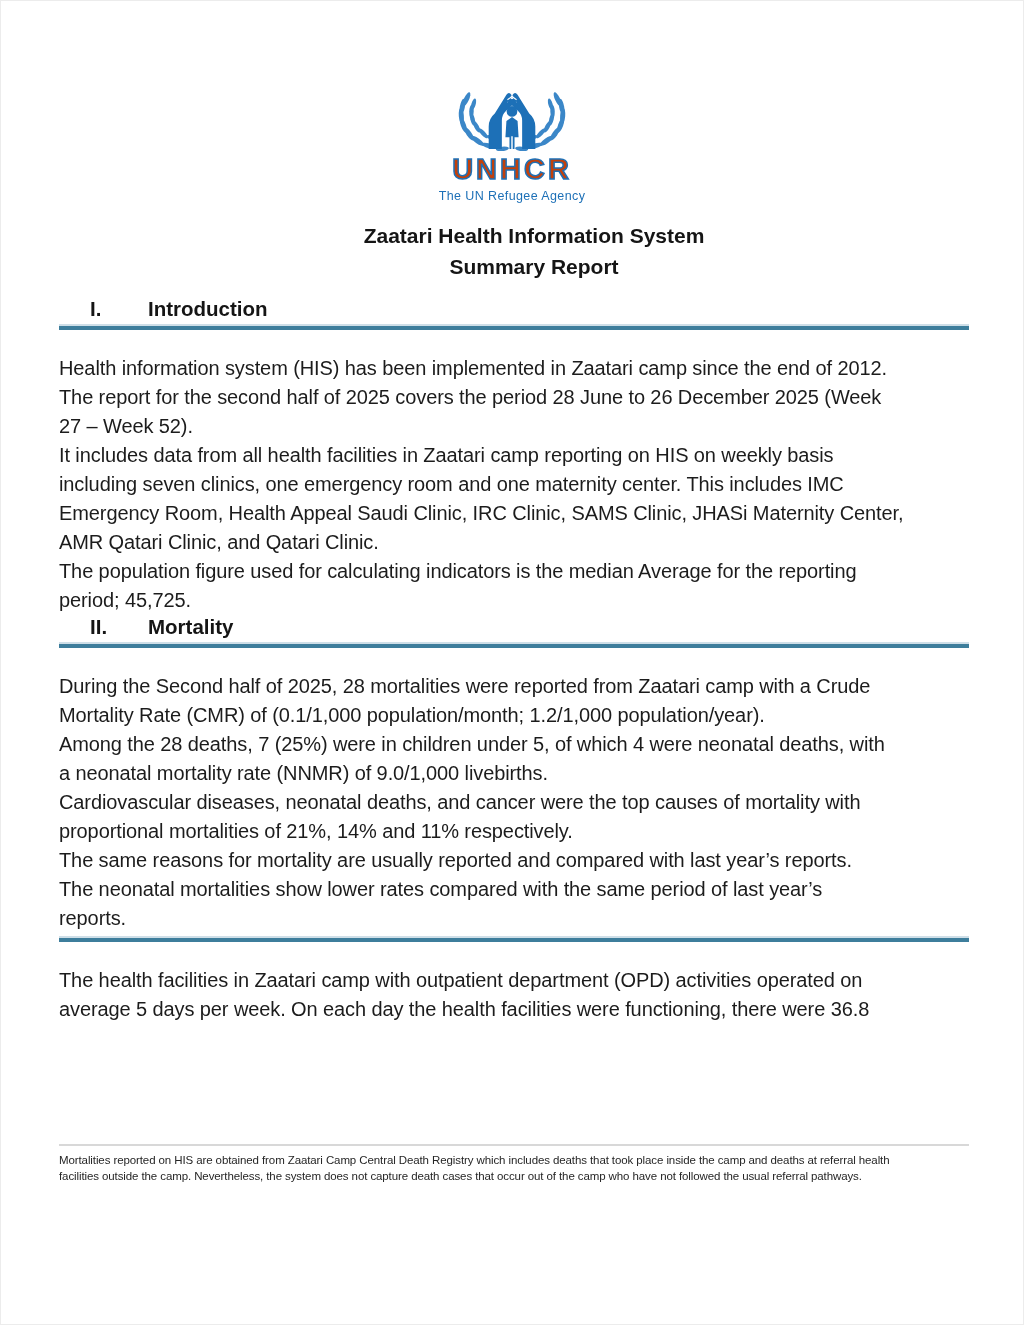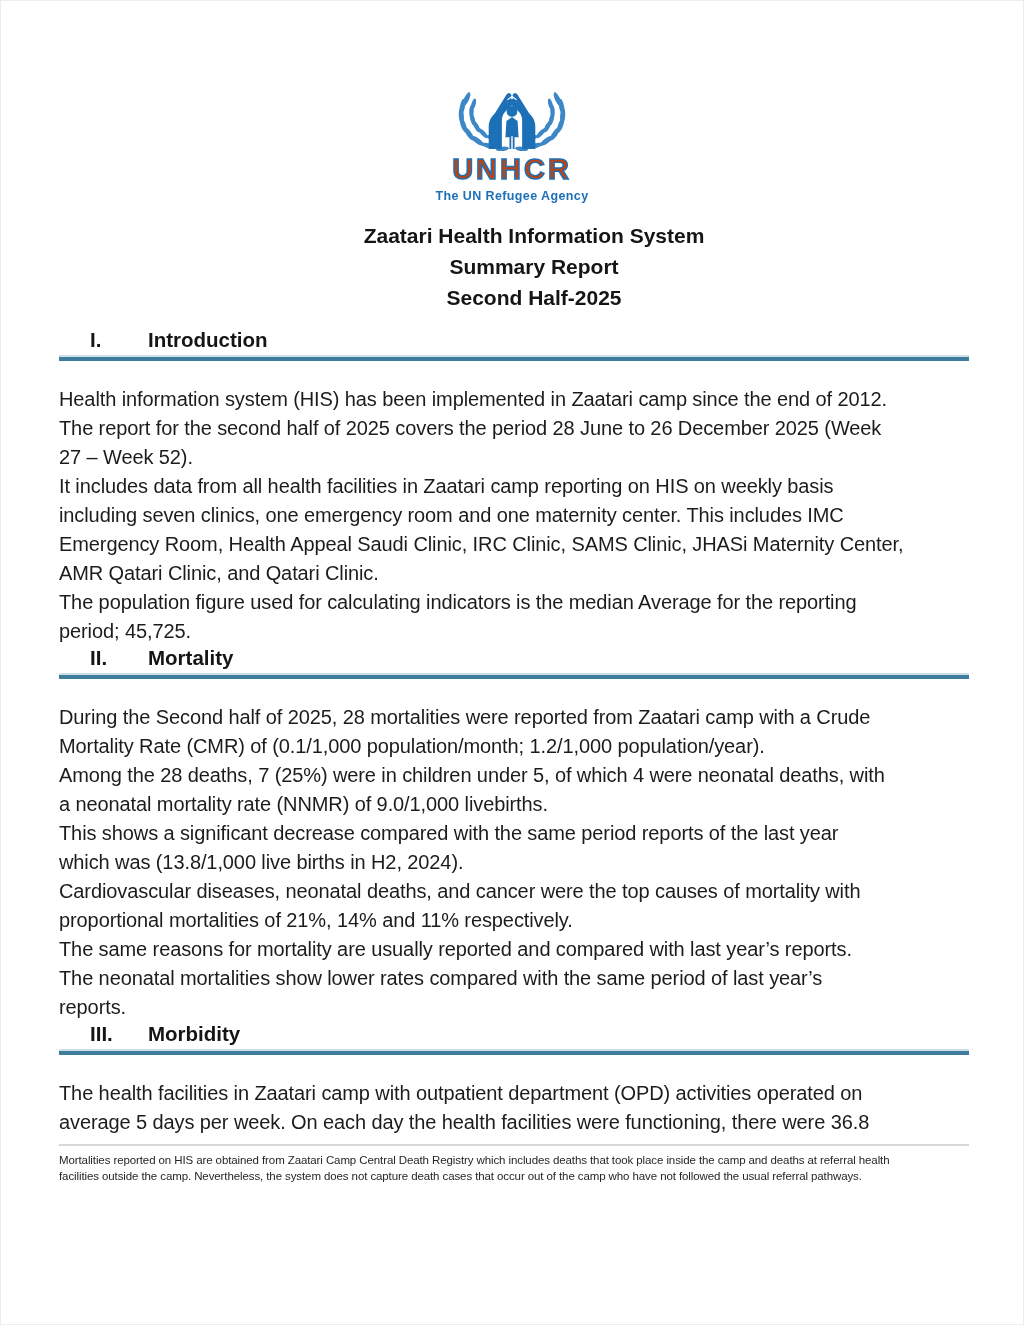--- a/index.html
+++ b/index.html
@@ -16,21 +16,21 @@
   
   .logo-block{margin-top:84px;text-align:center;}
   .logo-emblem{display:block;margin:0 auto;}
   .wordmark{
     font-size:29px;font-weight:700;line-height:40px;
     color:#c2410c;letter-spacing:3px;
     -webkit-text-stroke:1.5px #1d70b7;
     margin-top:-2px;
   }
   .tagline{
-    font-size:12.5px;font-weight:700;color:#1d70b7;
+    font-size:12.5px;font-weight:400;color:#1d70b7;
     letter-spacing:0.4px;margin-top:0px;line-height:14px;
   }
 
   
   .title-block{margin-top:17px;text-align:center;}
   .title-line{font-size:21px;font-weight:700;line-height:31px;color:#151515;padding-left:44px;}
 
   
   .content{margin:0 55px 0 59px;}
   .section-heading{}
@@ -97,21 +97,20 @@
         <path d="M159,31 l-11,-8"></path>
       </g>
     </svg>
     <div class="wordmark">UNHCR</div>
     <div class="tagline">The UN Refugee Agency</div>
   </div>
 
   <div class="title-block">
     <div class="title-line">Zaatari Health Information System</div>
     <div class="title-line">Summary Report</div>
-    <div class="title-line">Second Half-2025</div>
   </div>
 
   <div class="content">
 
     <div class="section">
       <div class="section-heading">
         <div class="heading-row">
           <span class="heading-num">I.</span>
           <span class="heading-label">Introduction</span>
         </div>
@@ -136,36 +135,30 @@
           <span class="heading-num">II.</span>
           <span class="heading-label">Mortality</span>
         </div>
         <div class="heading-rule"></div>
       </div>
       <div class="section-body">
         <p>During the Second half of 2025, 28 mortalities were reported from Zaatari camp with a Crude
 Mortality Rate (CMR) of (0.1/1,000 population/month; 1.2/1,000 population/year).</p>
         <p>Among the 28 deaths, 7 (25%) were in children under 5, of which 4 were neonatal deaths, with
 a neonatal mortality rate (NNMR) of 9.0/1,000 livebirths.</p>
-        <p>This shows a significant decrease compared with the same period reports of the last year
-which was (13.8/1,000 live births in H2, 2024).</p>
         <p>Cardiovascular diseases, neonatal deaths, and cancer were the top causes of mortality with
 proportional mortalities of 21%, 14% and 11% respectively.</p>
         <p>The same reasons for mortality are usually reported and compared with last year’s reports.</p>
         <p>The neonatal mortalities show lower rates compared with the same period of last year’s
 reports.</p>
       </div>
     </div>
 
     <div class="section">
       <div class="section-heading">
-        <div class="heading-row">
-          <span class="heading-num">III.</span>
-          <span class="heading-label">Morbidity</span>
-        </div>
         <div class="heading-rule"></div>
       </div>
       <div class="section-body">
         <p>The health facilities in Zaatari camp with outpatient department (OPD) activities operated on
 average 5 days per week. On each day the health facilities were functioning, there were 36.8</p>
       </div>
     </div>
 
   </div>
 

